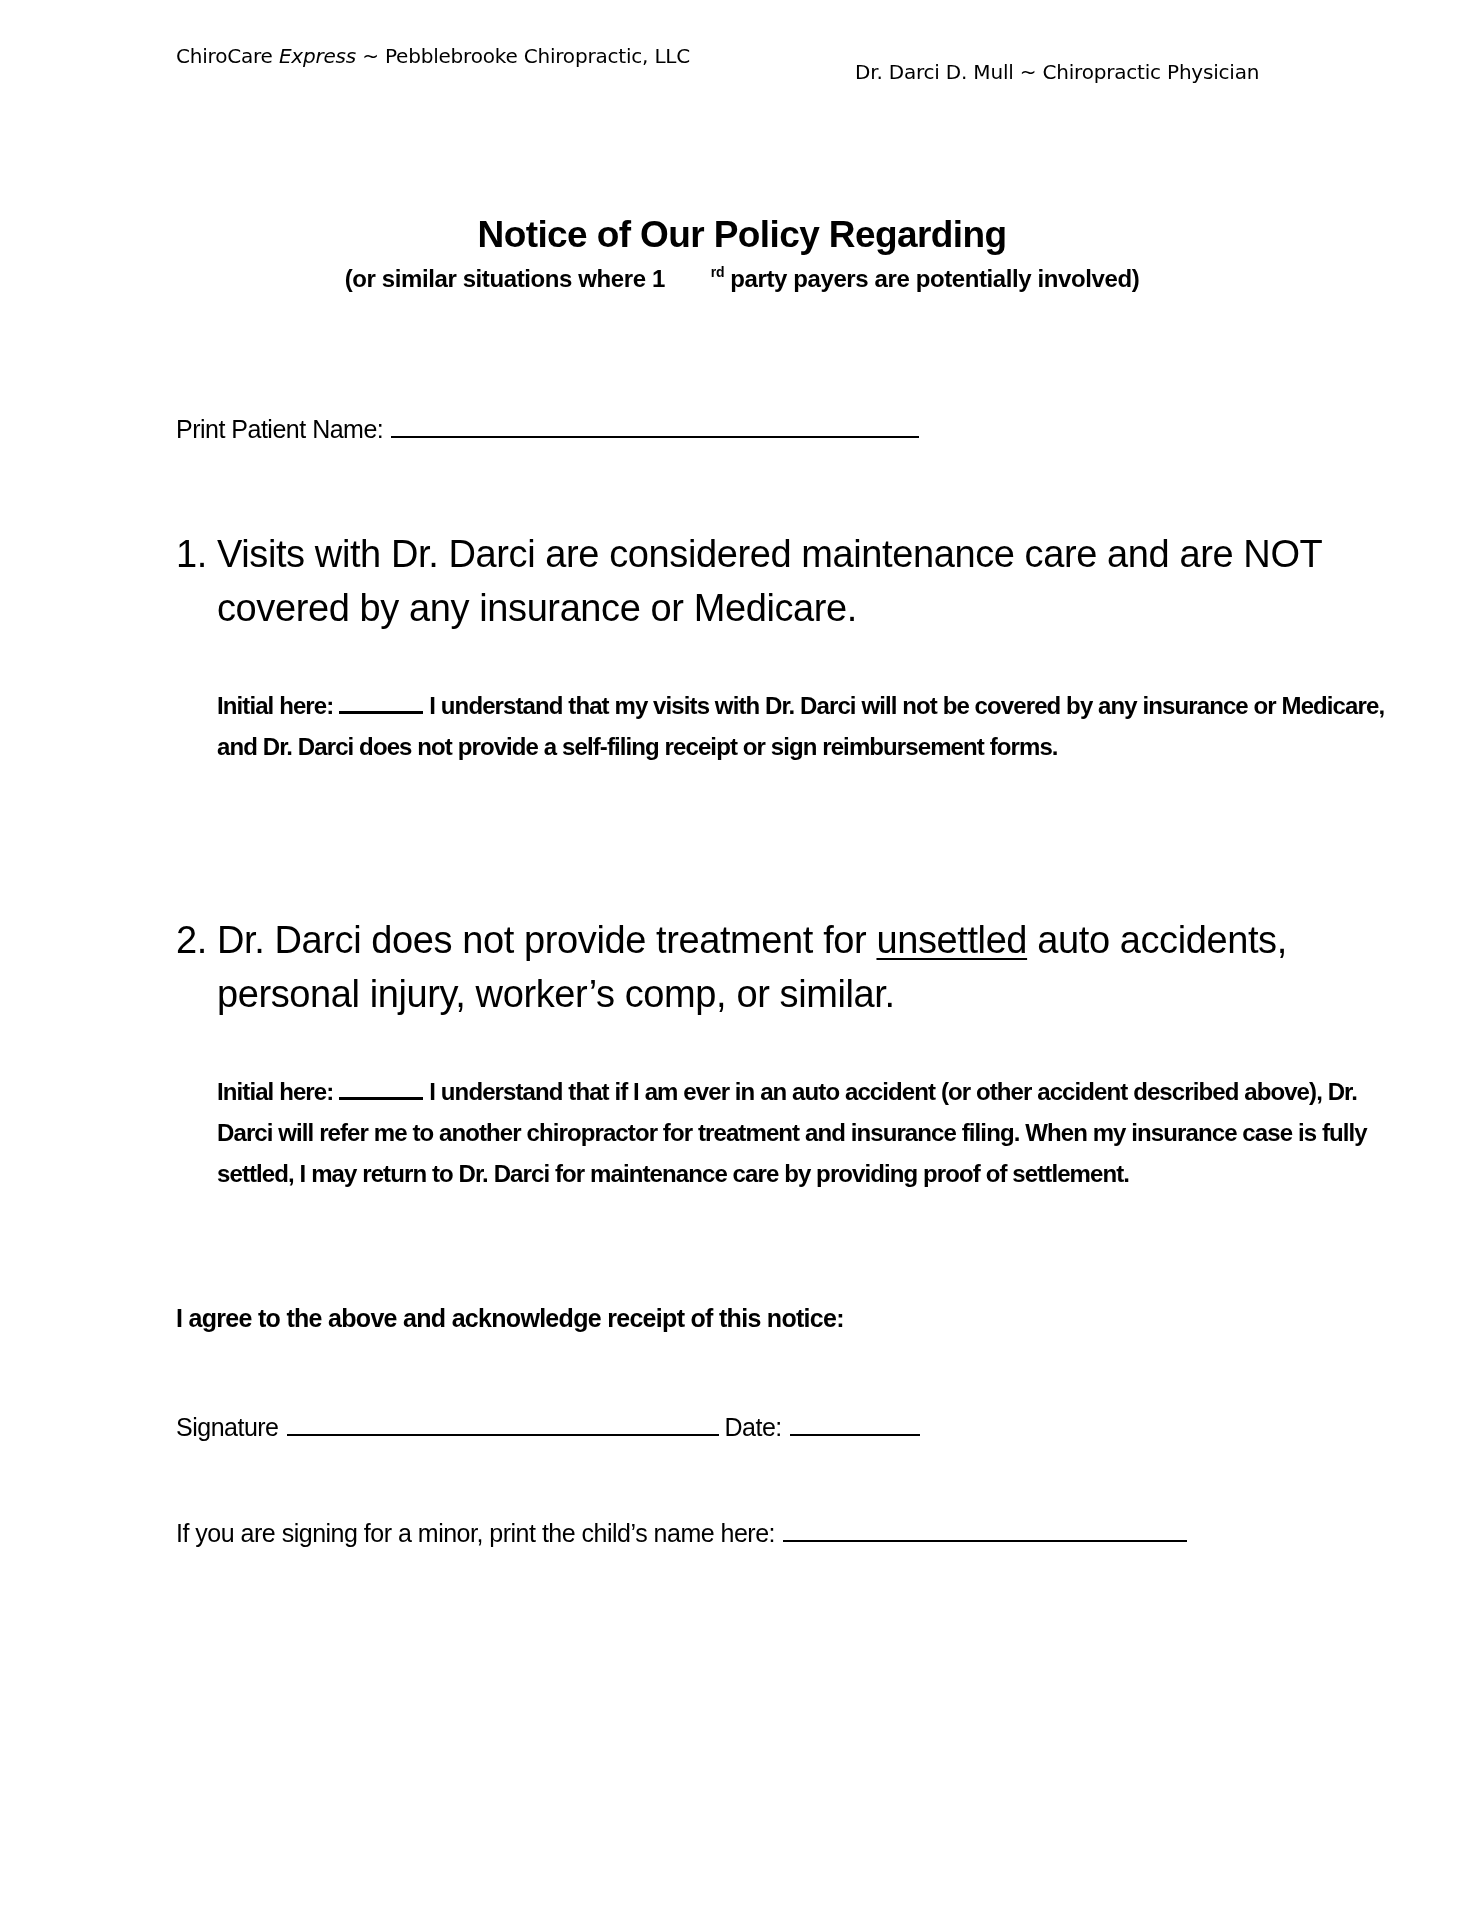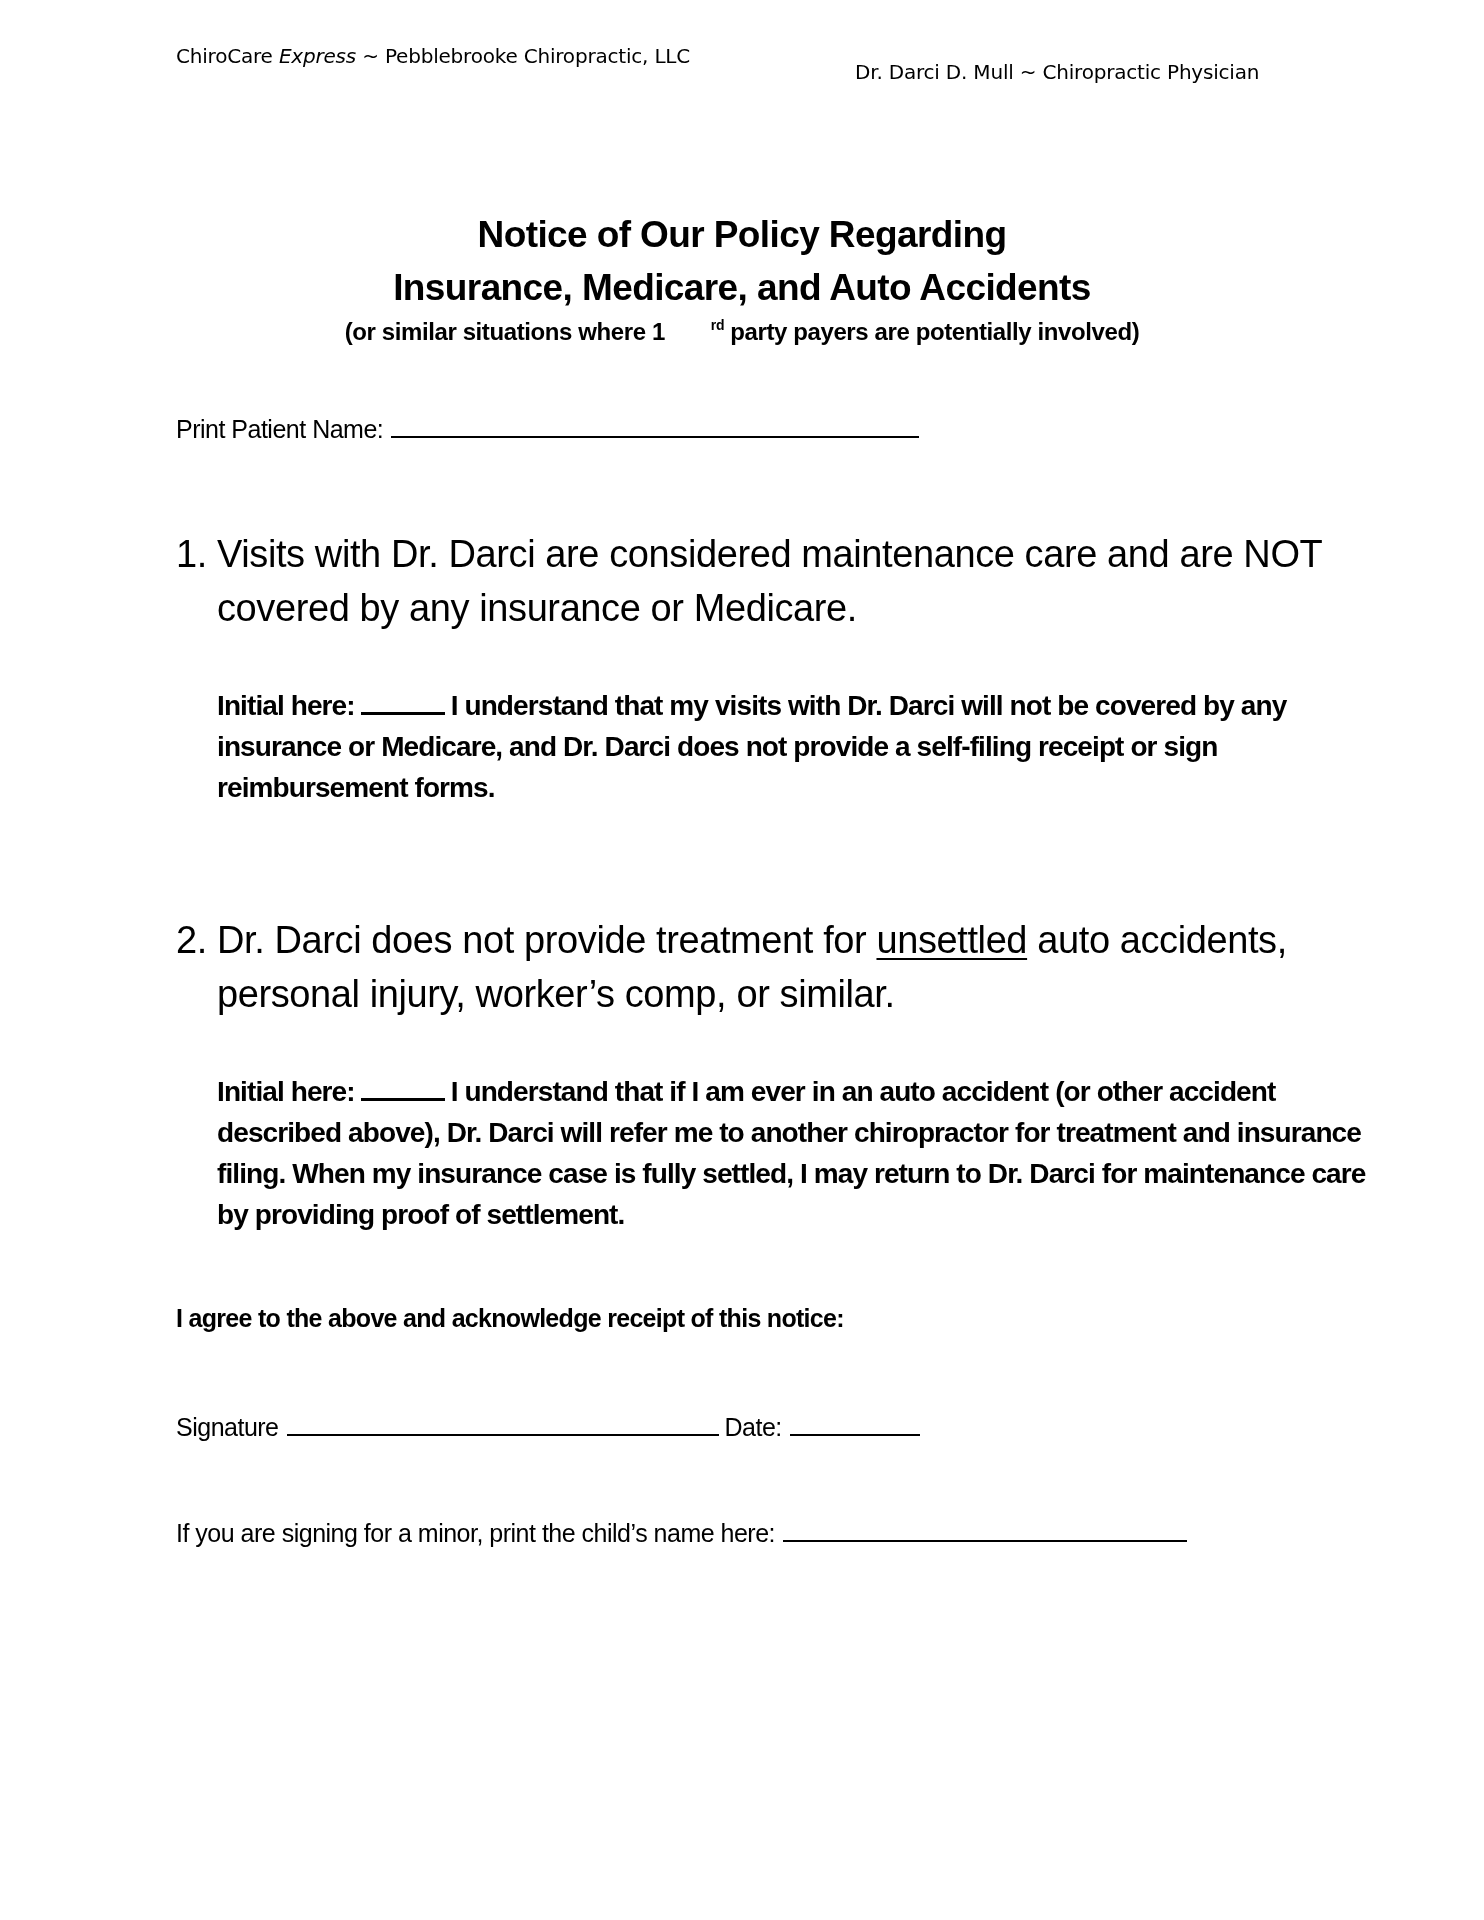--- a/index.html
+++ b/index.html
@@ -104,21 +104,21 @@
       position: absolute;
       left: 0;
       top: 0;
     }
     .item-heading u { text-decoration: underline; text-underline-offset: 5px; text-decoration-thickness: 2px; }
 
     .initial-para {
       margin-top: 50px;
       margin-left: 41px;
       font-weight: bold;
-      font-size: 28px;
+      font-size: 24px;
       line-height: 41px;
       letter-spacing: -0.9px;
       width: 1180px;
     }
     .initial-para .blank { width: 84px; height: 22px; margin: 0 6px; border-bottom-width: 3px; }
 
     .item1 { top: 527px; }
     .item2 { top: 913px; }
 
     .agree {
@@ -142,21 +142,20 @@
 
 <div class="page">
 
   <div class="header">
     <span class="left"><span>ChiroCare </span><em>Express</em><span> ~ Pebblebrooke Chiropractic, LLC</span></span>
     <span class="right">Dr. Darci D. Mull ~ Chiropractic Physician</span>
   </div>
 
   <div class="title-block">
     <div class="title-line">Notice of Our Policy Regarding</div>
-    <div class="title-line">Insurance, Medicare, and Auto Accidents</div>
     <div class="subtitle"><span>(or similar situations where 1</span><sup>rd</sup><span> party payers are potentially involved)</span></div>
   </div>
 
   <div class="field-line patient-name">
     <span>Print Patient Name:</span><span class="blank"></span>
   </div>
 
   <div class="item item1">
     <div class="item-heading">
       <span class="num">1.</span>

